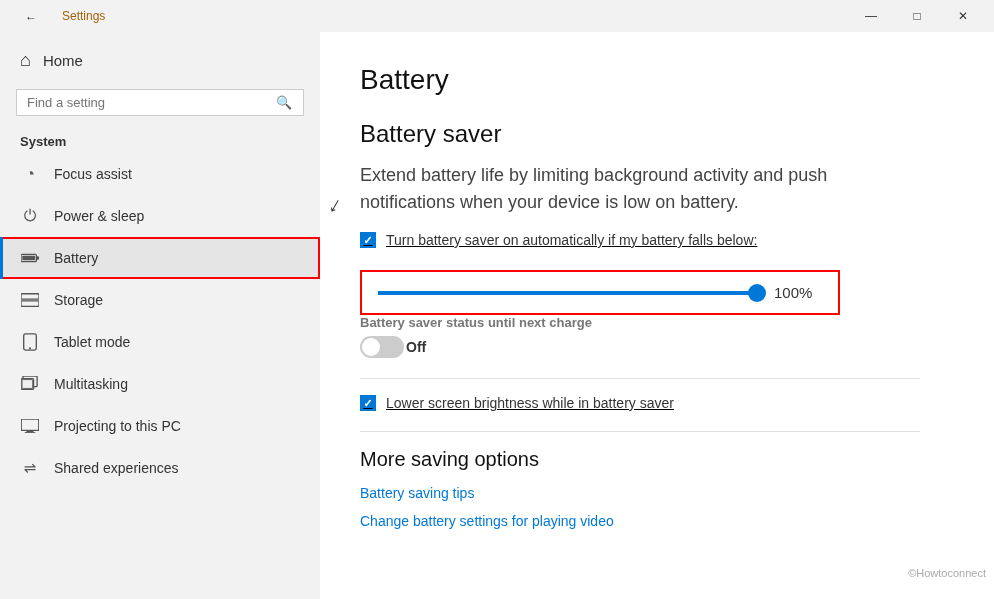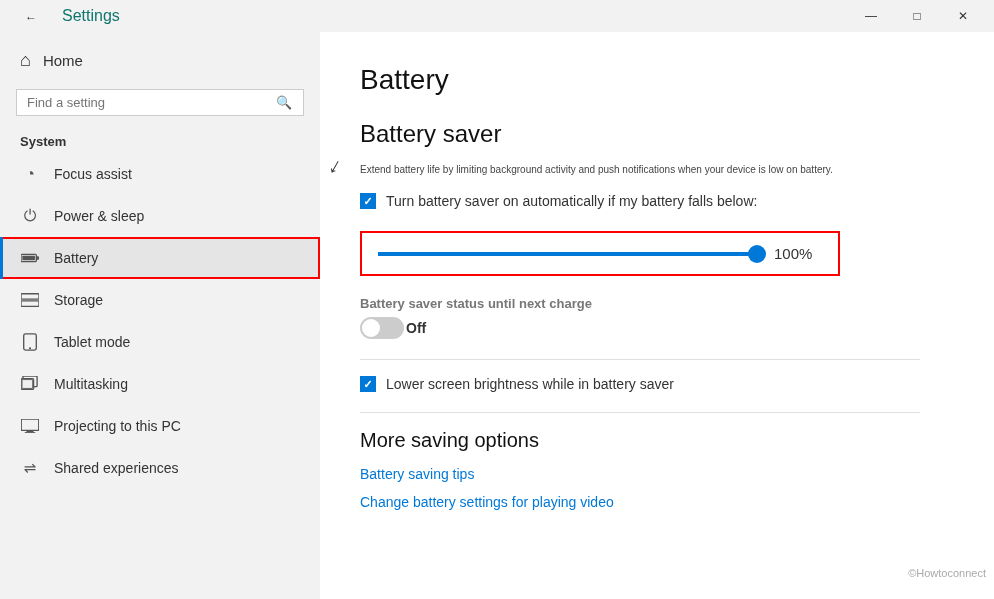--- a/index.html
+++ b/index.html
@@ -22,22 +22,22 @@
       padding: 0 8px;
       justify-content: space-between;
       flex-shrink: 0;
     }
     .title-bar-left {
       display: flex;
       align-items: center;
       gap: 8px;
     }
     .title-bar-title {
-      font-size: 16px;
-      color: #0f766e;
+      font-size: 12px;
+      color: #a16207;
     }
     .title-bar-controls {
       display: flex;
       align-items: center;
     }
     .title-bar-btn {
       width: 46px;
       height: 32px;
       display: flex;
       align-items: center;
@@ -156,32 +156,33 @@
     }
 
     .section-title {
       font-size: 24px;
       font-weight: 400;
       color: #111;
       margin-bottom: 14px;
     }
 
     .description-text {
-      font-size: 10px;
+      font-size: 18px;
       color: #444;
       line-height: 1.5;
       margin-bottom: 16px;
       max-width: 560px;
     }
 
     .checkbox-row {
       display: flex;
       align-items: center;
       gap: 10px;
       margin-bottom: 12px;
+      text-decoration: underline;
     }
 
     .checkbox-blue {
       width: 16px;
       height: 16px;
       background: #0078d7;
       border: 2px solid #0078d7;
       display: flex;
       align-items: center;
       justify-content: center;
@@ -197,21 +198,21 @@
 
     .checkbox-label {
       font-size: 14px;
       color: #333;
     }
 
     
     .slider-container {
       border: 2px solid red;
       padding: 12px 16px;
-      margin-bottom: 20px;
+      margin-bottom: 0;
       display: flex;
       align-items: center;
       gap: 12px;
       max-width: 480px;
     }
 
     .slider-track {
       flex: 1;
       height: 4px;
       background: #0078d7;

